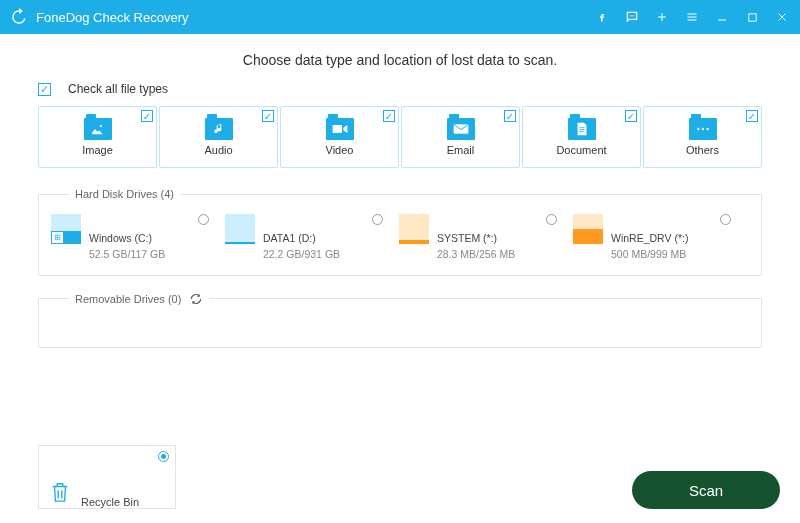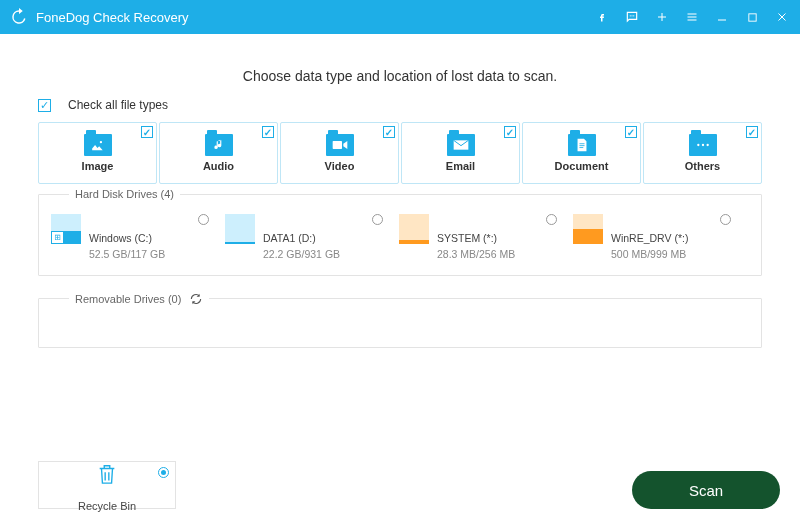--- a/index.html
+++ b/index.html
@@ -3,26 +3,26 @@
 <meta charset="utf-8">
 <style>
   * { box-sizing: border-box; margin: 0; padding: 0; }
   body { font-family: -apple-system, "Segoe UI", Arial, sans-serif; background: #fff; width: 800px; height: 523px; overflow: hidden; }
   .window { width: 800px; height: 523px; display: flex; flex-direction: column; }
   .titlebar { background: #1eaee7; height: 34px; display: flex; align-items: center; color: #fff; padding: 0 10px; }
   .titlebar .logo { width: 18px; height: 18px; margin-right: 8px; display: flex; align-items: center; justify-content: center; }
   .titlebar .title { font-size: 13px; flex: 1; display: flex; align-items: center; }
   .titlebar .controls { display: flex; gap: 14px; align-items: center; }
   .titlebar .controls .ctl { cursor: pointer; display: flex; align-items: center; justify-content: center; width: 16px; height: 16px; }
-  .content { flex: 1; padding: 16px 38px 12px 38px; position: relative; }
+  .content { flex: 1; padding: 0 38px 12px 38px; position: relative; }
   .heading { text-align: center; font-size: 14px; color: #333; margin: 18px 0 14px; font-weight: 400; }
   .checkall { display: flex; align-items: center; gap: 17px; font-size: 12px; color: #333; margin-bottom: 10px; }
   .chk { width: 13px; height: 13px; border: 1px solid #1eaee7; display: inline-flex; align-items: center; justify-content: center; background: #fff; }
   .chk.on::after { content: "✓"; font-size: 11px; color: #1eaee7; line-height: 1; }
-  .types { display: flex; gap: 2px; margin-bottom: 4px; font-weight: bold; }
+  .types { display: flex; gap: 2px; margin-bottom: 20px; }
   .type-card { flex: 1; border: 1px solid #bfe6f6; border-radius: 2px; height: 62px; position: relative; display: flex; flex-direction: column; align-items: center; justify-content: center; gap: 4px; cursor: pointer; }
   .type-card .cb { position: absolute; top: 3px; right: 3px; width: 12px; height: 12px; border: 1px solid #1eaee7; display: flex; align-items: center; justify-content: center; }
   .type-card .cb.on::after { content: "✓"; font-size: 10px; color: #1eaee7; }
   .type-card .icn { width: 28px; height: 22px; background: #1eaee7; border-radius: 1px; position: relative; display: flex; align-items: center; justify-content: center; }
   .type-card .icn::before { content: ""; position: absolute; top: -4px; left: 2px; width: 10px; height: 4px; background: #1eaee7; border-radius: 1px 1px 0 0; }
   .type-card .icn svg { fill: #fff; }
   .type-card .lbl { font-size: 11px; color: #333; }
   fieldset.section { border: 1px solid #e3e3e3; border-radius: 1px; padding: 14px 12px 12px; margin-bottom: 16px; position: relative; }
   fieldset.section legend { font-size: 11px; color: #666; padding: 0 6px; margin-left: 18px; }
   .drives { display: flex; gap: 12px; }
@@ -32,21 +32,21 @@
   .drive .diskicon .used { position: absolute; left: 0; bottom: 0; background: #1eaee7; }
   .drive.warn .diskicon { background: #ffe6c4; }
   .drive.warn .diskicon .used { background: #ff9a1f; }
   .drive .winbadge { position: absolute; left: 1px; bottom: 1px; width: 11px; height: 11px; background: #fff; display: flex; align-items: center; justify-content: center; font-size: 8px; color: #1eaee7; }
   .drive .dinfo { font-size: 10.5px; color: #444; line-height: 1.5; margin-top: 17px; }
   .drive .dname { white-space: nowrap; }
   .drive .dsize { color: #888; }
   .removable { min-height: 56px; }
   .refresh { display: inline-flex; vertical-align: middle; margin-left: 8px; cursor: pointer; }
   .bottom { display: flex; align-items: flex-end; justify-content: space-between; position: absolute; left: 38px; right: 20px; bottom: 14px; }
-  .recycle { border: 1px solid #e3e3e3; width: 138px; height: 48px; display: flex; align-items: center; gap: 10px; padding: 0 10px; position: relative; cursor: pointer; flex-direction: column; }
+  .recycle { border: 1px solid #e3e3e3; width: 138px; height: 64px; display: flex; align-items: flex-end; gap: 10px; padding: 0 10px; position: relative; cursor: pointer; }
   .recycle .radio { position: absolute; top: 5px; right: 6px; width: 11px; height: 11px; border: 1px solid #1eaee7; border-radius: 50%; }
   .recycle .radio.on::after { content: ""; position: absolute; inset: 2px; border-radius: 50%; background: #1eaee7; }
   .recycle .binicon svg { stroke: #1eaee7; fill: none; stroke-width: 1.5; }
   .recycle .rlbl { font-size: 11px; color: #444; }
   .scanbtn { background: #14532d; color: #fff; border: none; border-radius: 20px; width: 148px; height: 38px; font-size: 15px; cursor: pointer; }
   .legend-row { display: flex; align-items: center; }
 </style>
 </head>
 <body>
 

